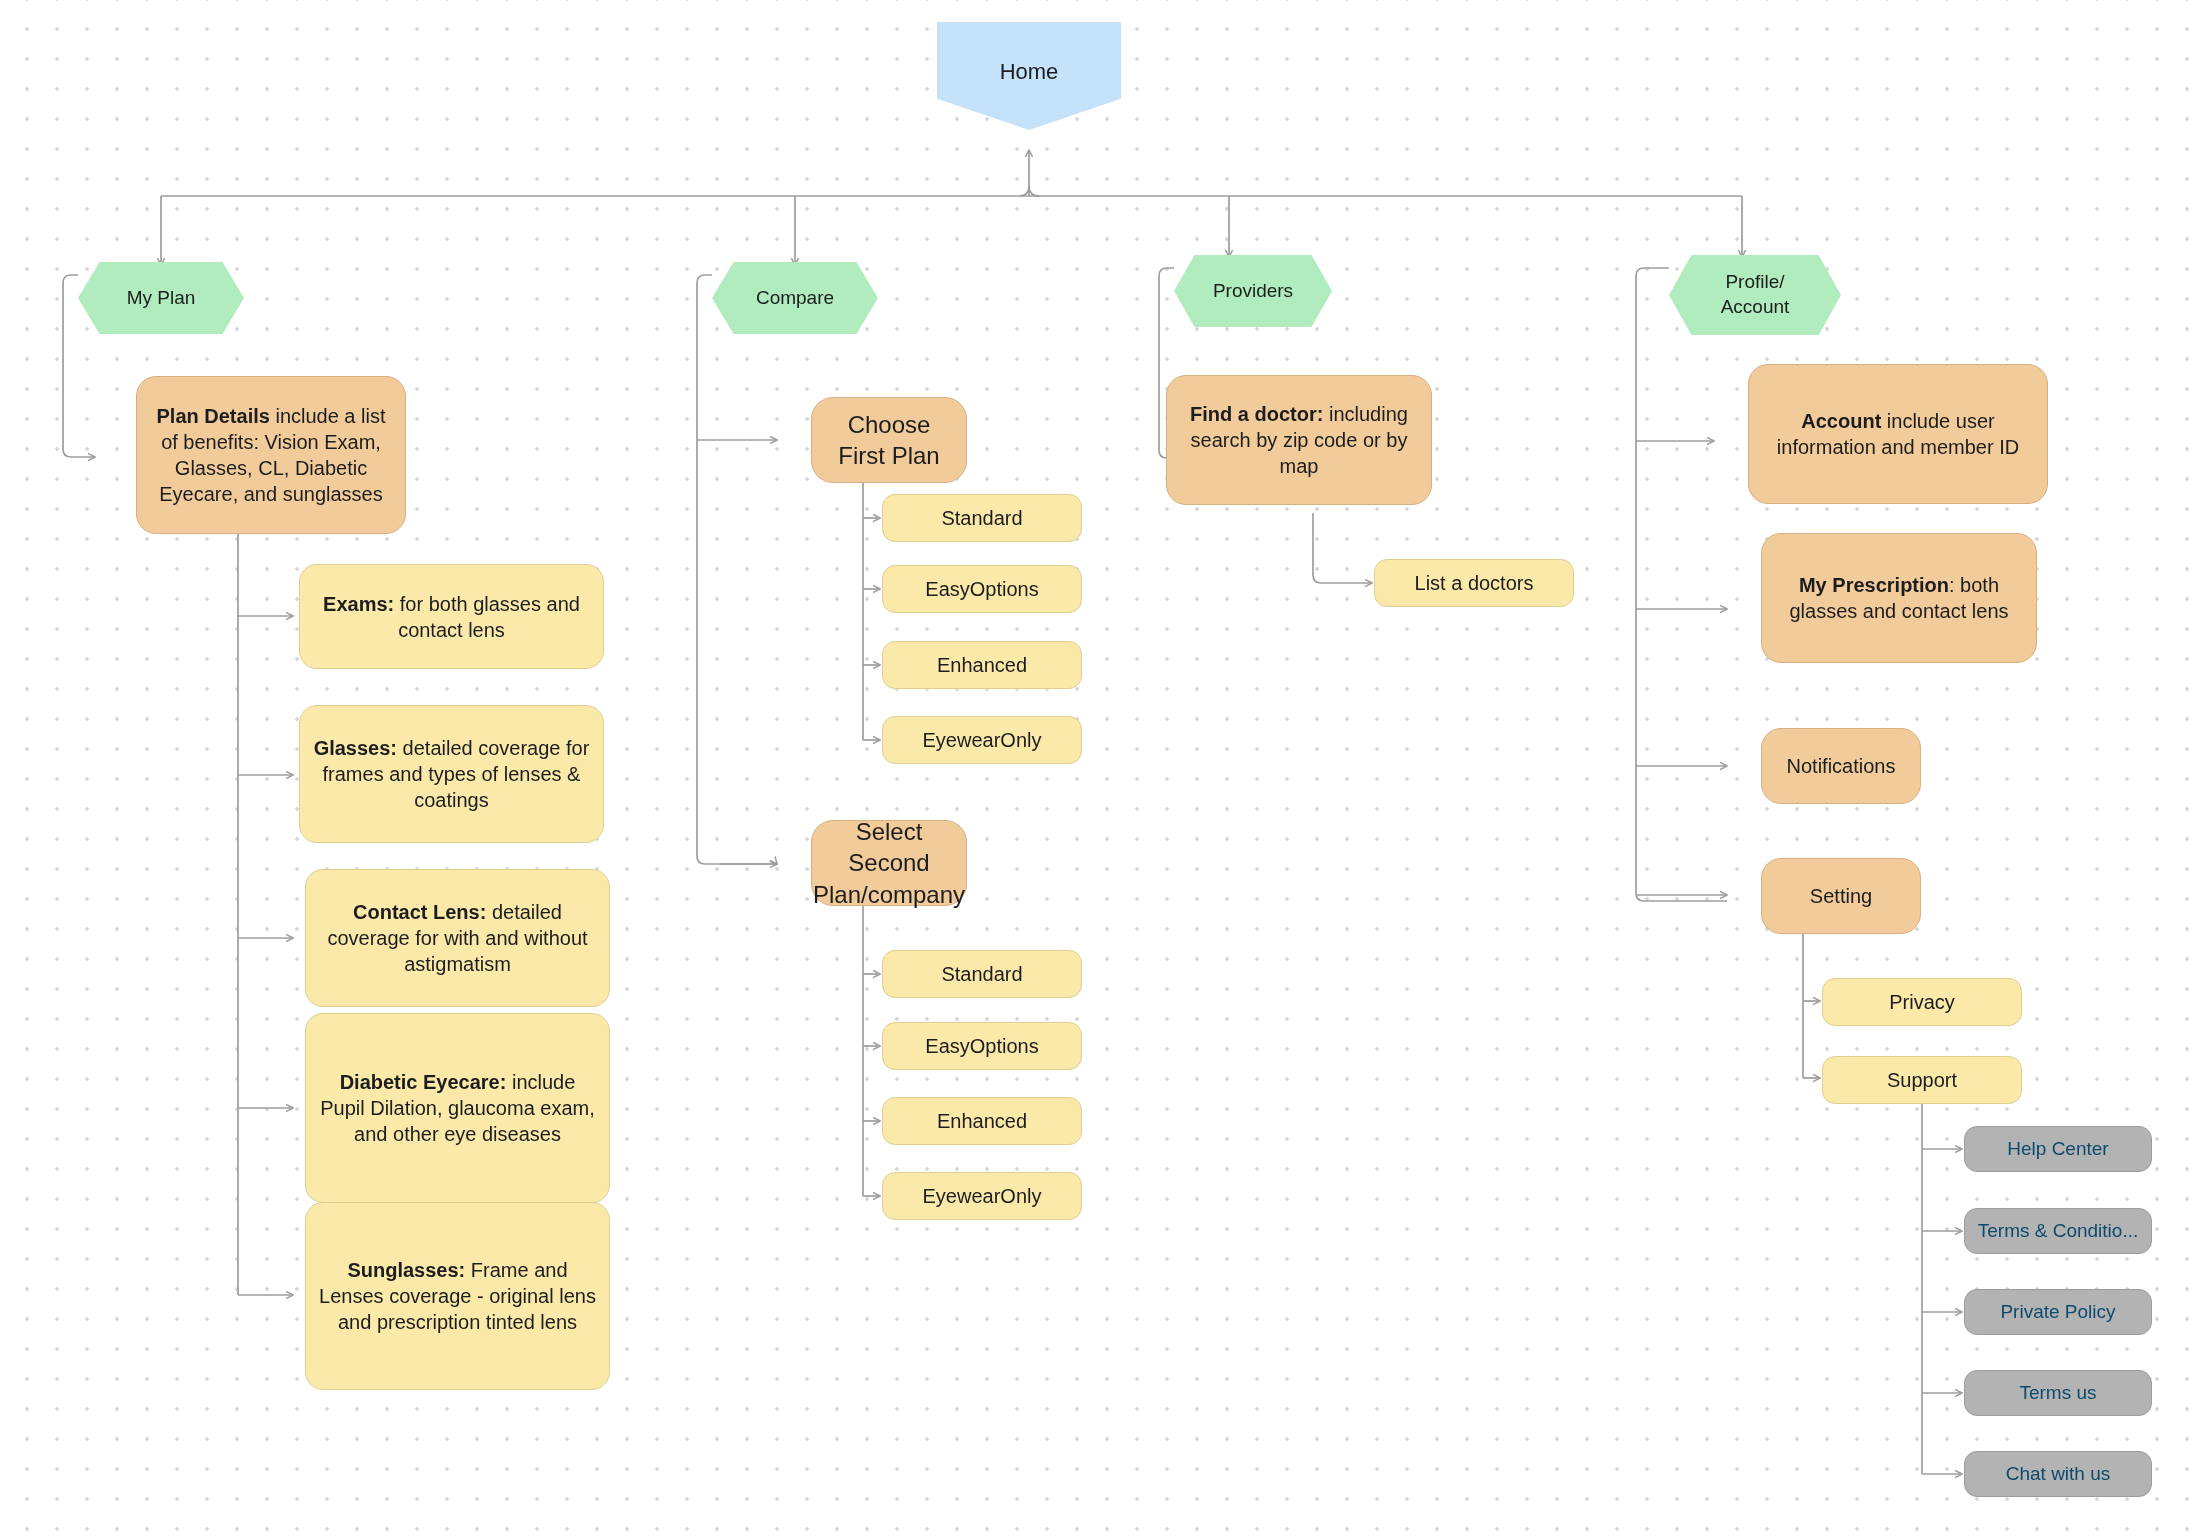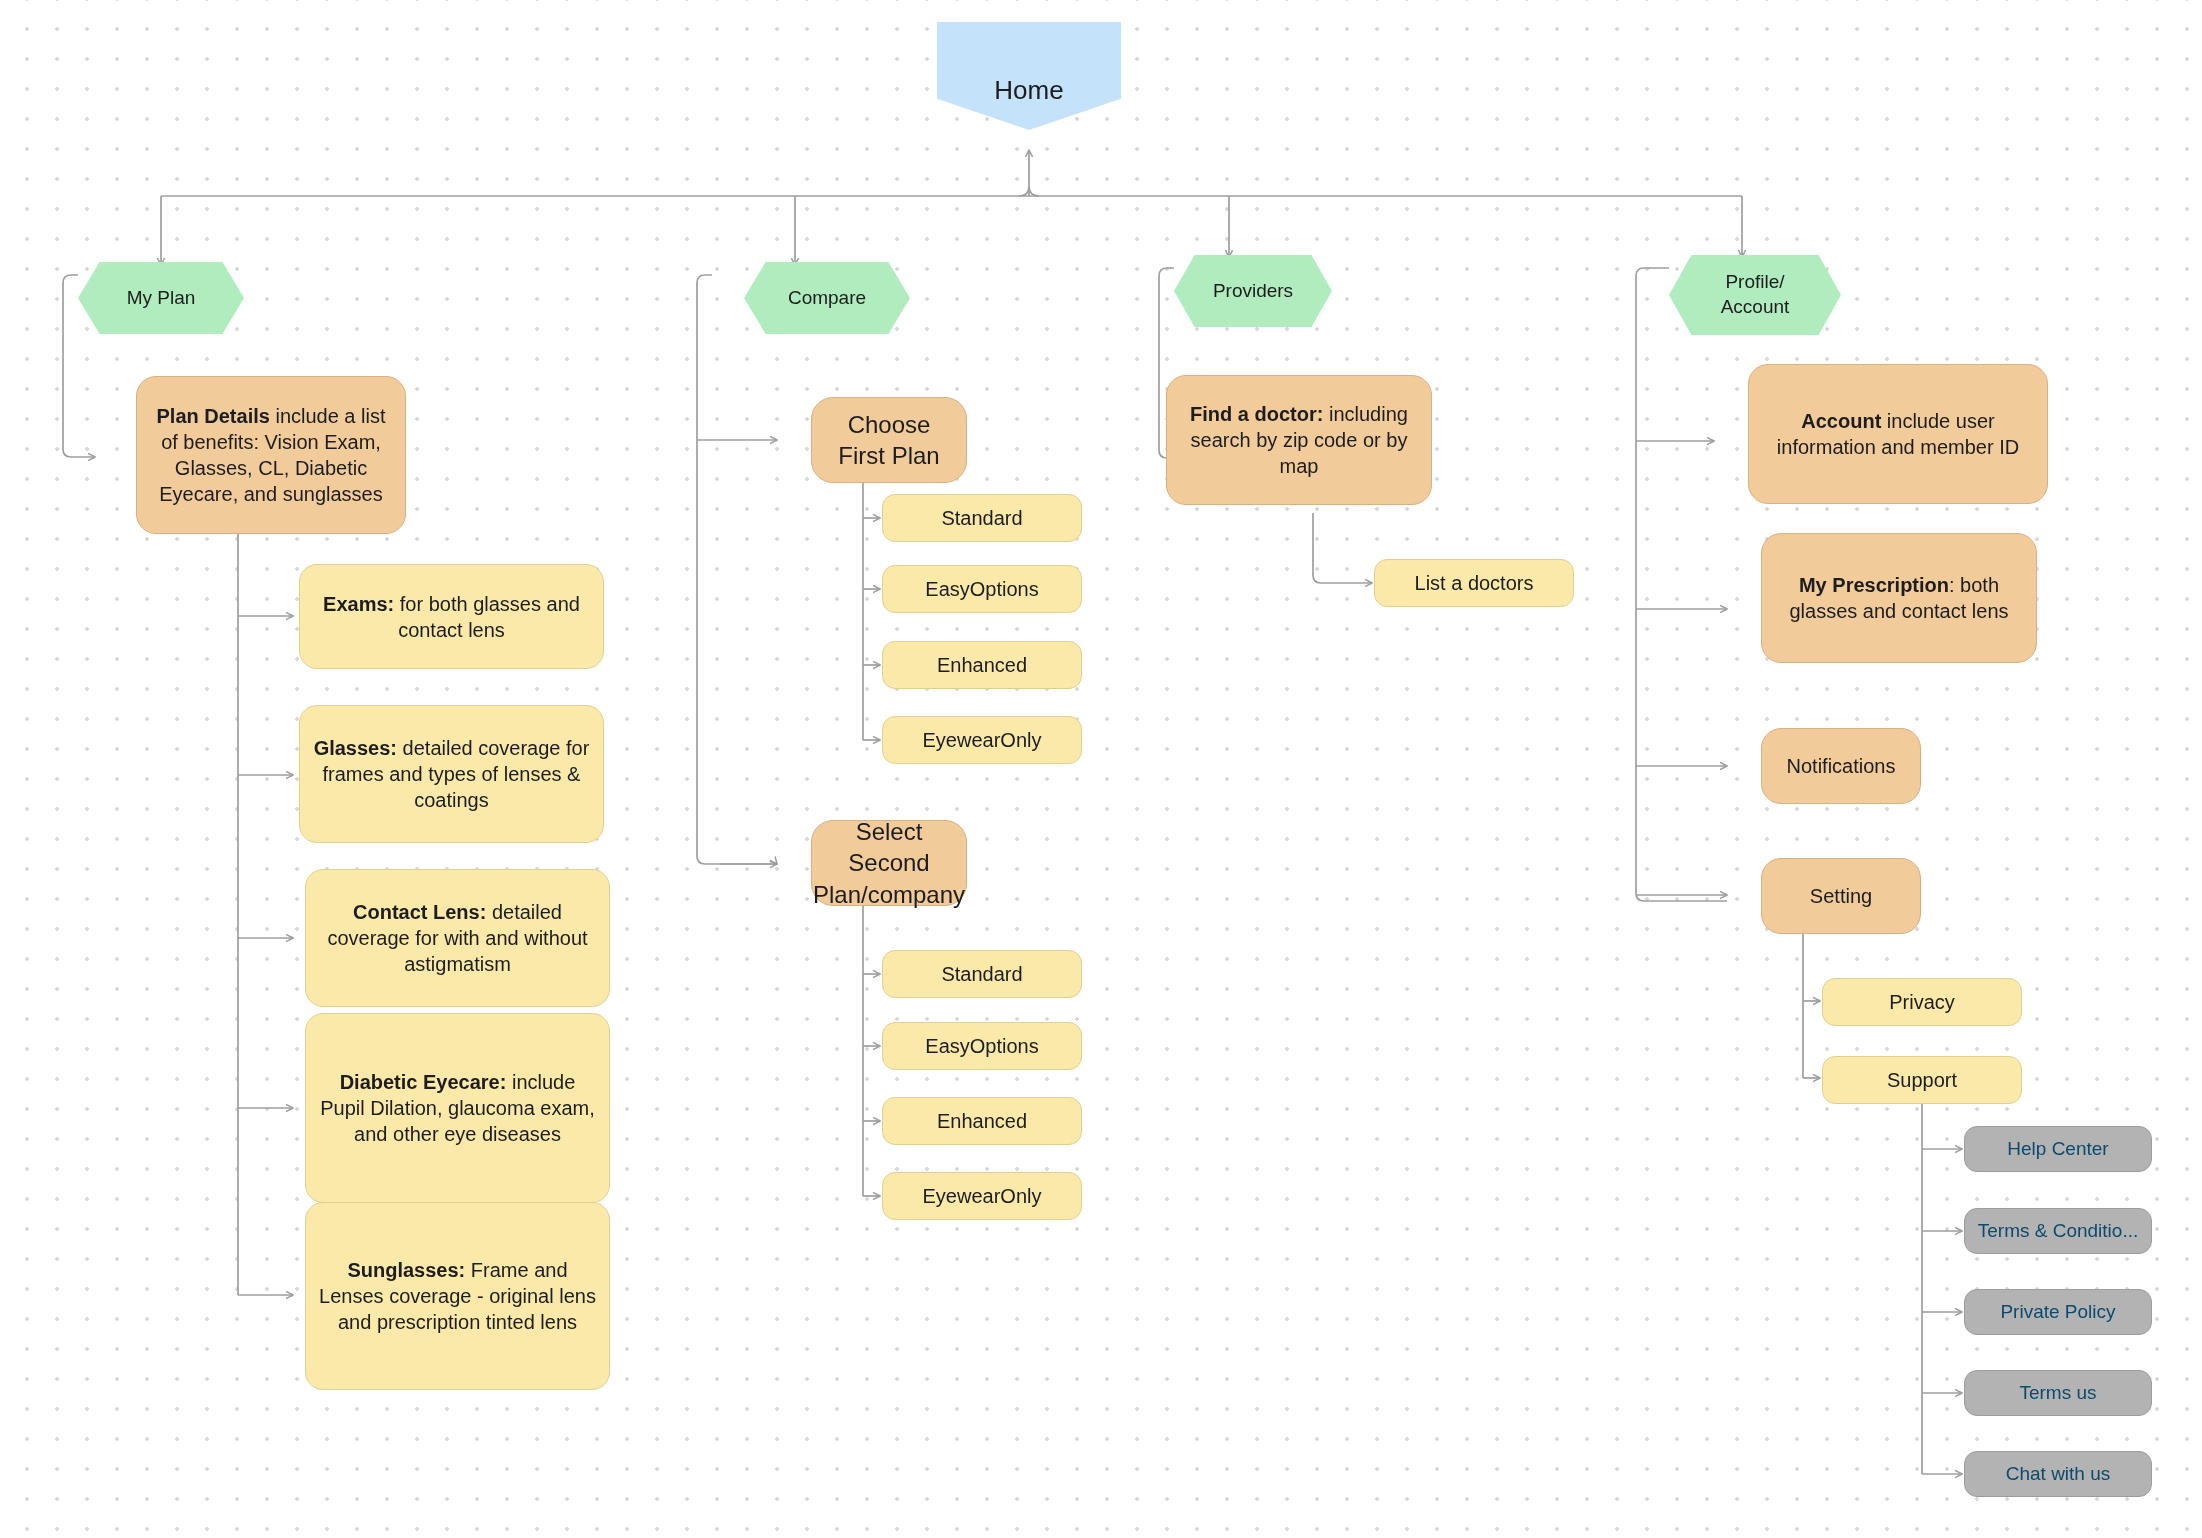--- a/index.html
+++ b/index.html
@@ -36,23 +36,23 @@
     line-height: 1.30;
     z-index: 3;
   }
   .node .txt { display: block; padding: 0 10px; }
   .node b { font-weight: bold; }
 
   
   .home {
     background: #c5e2fb;
     clip-path: polygon(0 0, 100% 0, 100% 71%, 50% 100%, 0 71%);
-    font-size: 26px;
+    font-size: 22px;
     align-items: flex-start;
-    padding-top: 52px;
+    padding-top: 36px;
   }
 
   
   .hexa {
     background: #b0ecbd;
     clip-path: polygon(13% 0, 87% 0, 100% 50%, 87% 100%, 13% 100%, 0 50%);
     font-size: 19px;
   }
 
   
@@ -160,21 +160,21 @@
   </svg>
 
   <div class="node home" style="left:937px; top:22px; width:184px; height:108px;">
     <span class="txt">Home</span>
   </div>
 
   <div class="node hexa" style="left:78px; top:262px; width:166px; height:72px;">
     <span class="txt">My Plan</span>
   </div>
 
-  <div class="node hexa" style="left:744px; top:262px; width:166px; height:72px;">
+  <div class="node hexa" style="left:712px; top:262px; width:166px; height:72px;">
     <span class="txt">Compare</span>
   </div>
 
   <div class="node hexa" style="left:1174px; top:255px; width:158px; height:72px;">
     <span class="txt">Providers</span>
   </div>
 
   <div class="node hexa" style="left:1669px; top:255px; width:172px; height:80px;">
     <span class="txt"><span>Profile/</span><br><span>Account</span></span>
   </div>

